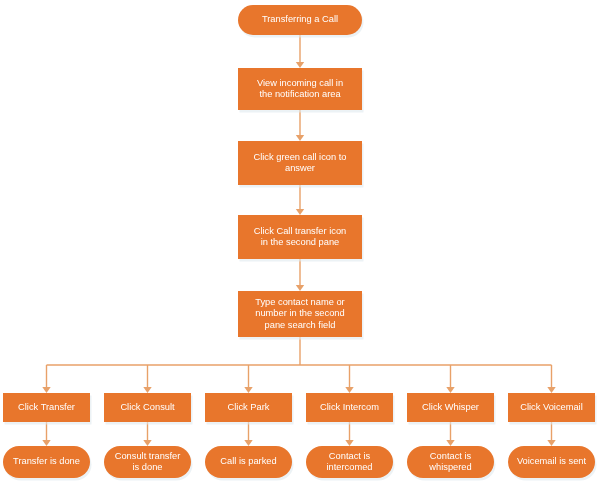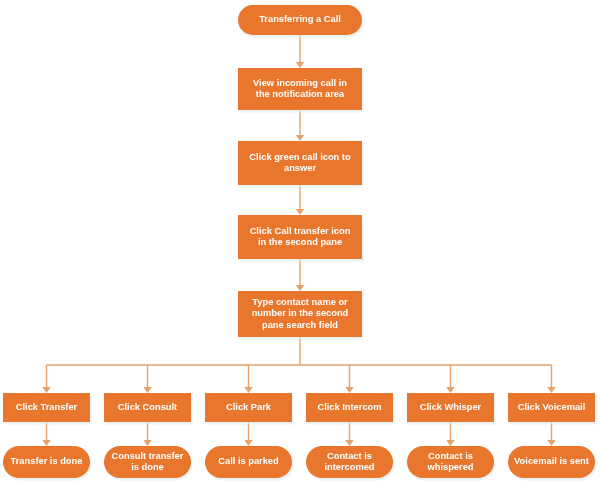--- a/index.html
+++ b/index.html
@@ -9,21 +9,20 @@
   }
   body {
     font-family: "Liberation Sans", sans-serif;
   }
   #flowchart-root {
     position: relative;
     width: 600px;
     height: 483px;
     background: #ffffff;
     overflow: hidden;
-    font-weight: bold;
   }
   svg.canvas {
     position: absolute;
     top: 0;
     left: 0;
     width: 600px;
     height: 483px;
     display: block;
   }
   .node-label {

